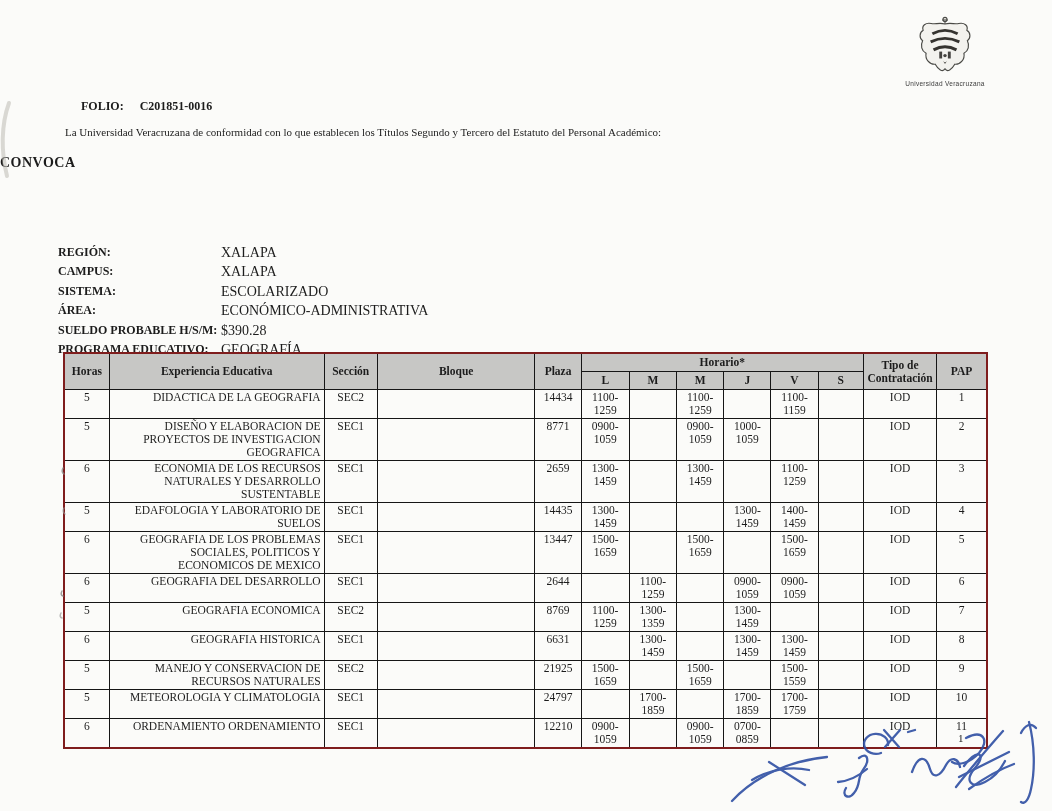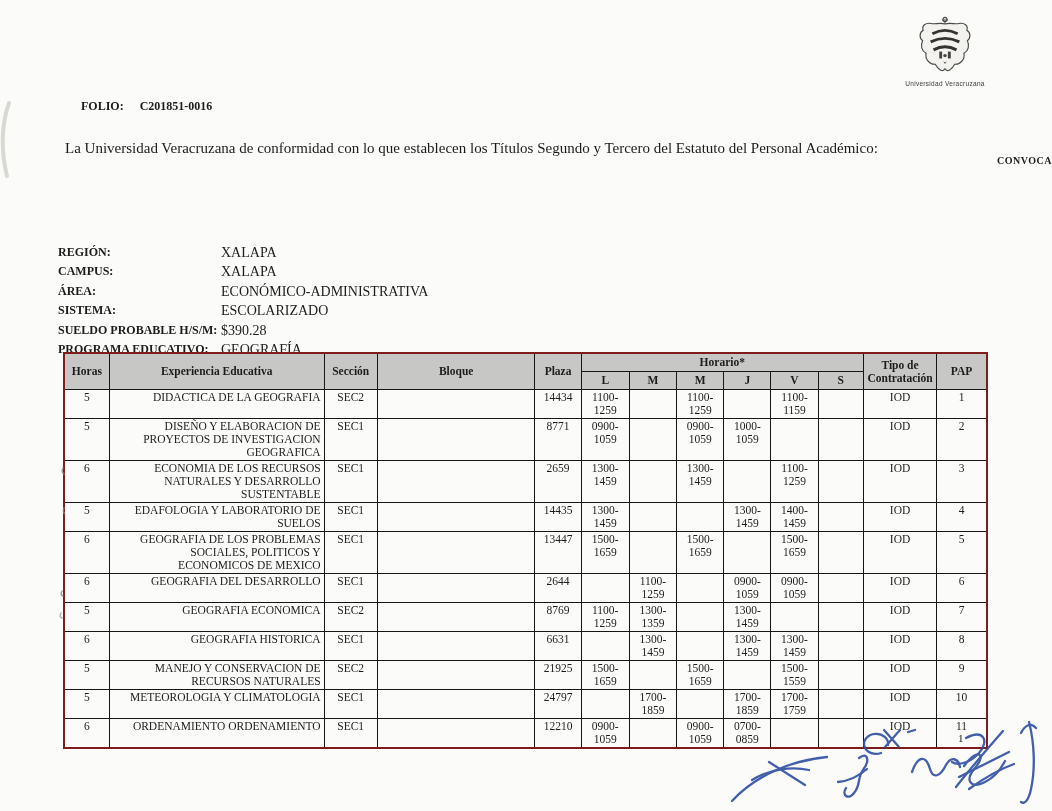--- a/index.html
+++ b/index.html
@@ -12,23 +12,23 @@
   .doc{position:relative;width:1052px;height:811px;}
 
   
   .logo-block{position:absolute;left:897px;top:16px;width:96px;text-align:center;}
   .logo-block svg{display:block;margin:0 auto;}
   .logo-caption{font-size:6.5px;letter-spacing:.3px;color:#3a3a3a;margin-top:2px;
     font-family:"Liberation Sans","DejaVu Sans",sans-serif;}
 
   .folio{position:absolute;left:65px;top:99px;font-size:12px;font-weight:bold;}
   .folio span{margin-left:16px;}
-  .intro{position:absolute;left:65px;top:140px;width:925px;font-size:15px;}
-  .convoca{position:absolute;left:0;top:155px;width:1052px;text-align:right;
-    font-size:10px;font-weight:bold;letter-spacing:.5px;}
+  .intro{position:absolute;left:65px;top:126px;width:925px;font-size:11px;}
+  .convoca{position:absolute;left:0;top:155px;width:1052px;text-align:left;
+    font-size:14px;font-weight:bold;letter-spacing:.5px;}
   .call{position:absolute;left:65px;top:189px;width:925px;font-size:11.5px;
     line-height:19px;text-align:justify;}
   .call b{white-space:nowrap;}
 
   .info{position:absolute;left:58px;top:243px;}
   .info-row{display:flex;line-height:19.4px;}
   .info-label{width:163px;font-weight:bold;font-size:12px;}
   .info-value{font-size:14px;}
 
   
@@ -90,26 +90,26 @@
   <div class="info">
     <div class="info-row">
       <div class="info-label">REGIÓN:</div>
       <div class="info-value">XALAPA</div>
     </div>
     <div class="info-row">
       <div class="info-label">CAMPUS:</div>
       <div class="info-value">XALAPA</div>
     </div>
     <div class="info-row">
+      <div class="info-label">SISTEMA:</div>
+      <div class="info-value">ESCOLARIZADO</div>
+    </div>
+    <div class="info-row">
       <div class="info-label">ÁREA:</div>
       <div class="info-value">ECONÓMICO-ADMINISTRATIVA</div>
-    </div>
-    <div class="info-row">
-      <div class="info-label">SISTEMA:</div>
-      <div class="info-value">ESCOLARIZADO</div>
     </div>
     <div class="info-row">
       <div class="info-label">SUELDO PROBABLE H/S/M:</div>
       <div class="info-value">$390.28</div>
     </div>
     <div class="info-row">
       <div class="info-label">PROGRAMA EDUCATIVO:</div>
       <div class="info-value">GEOGRAFÍA</div>
     </div>
   </div>

